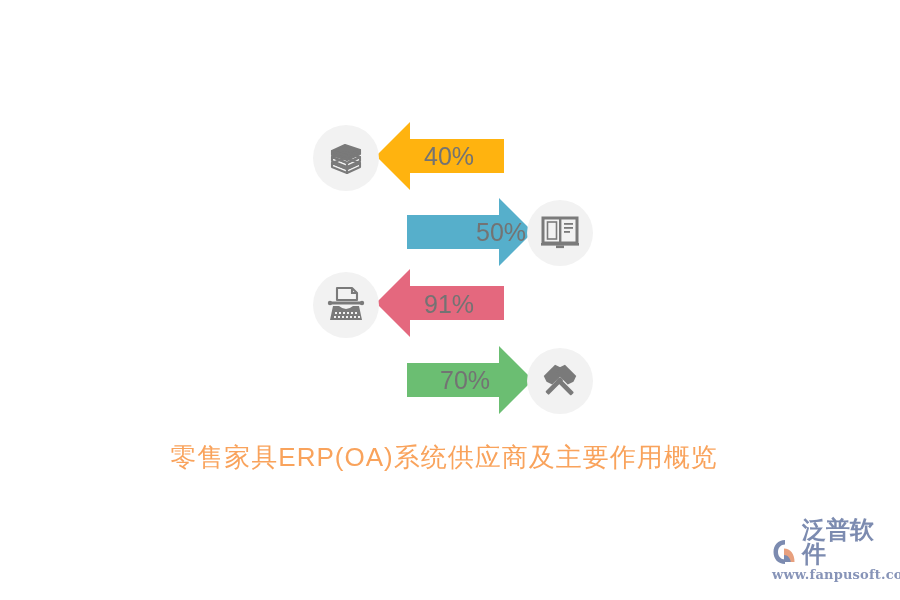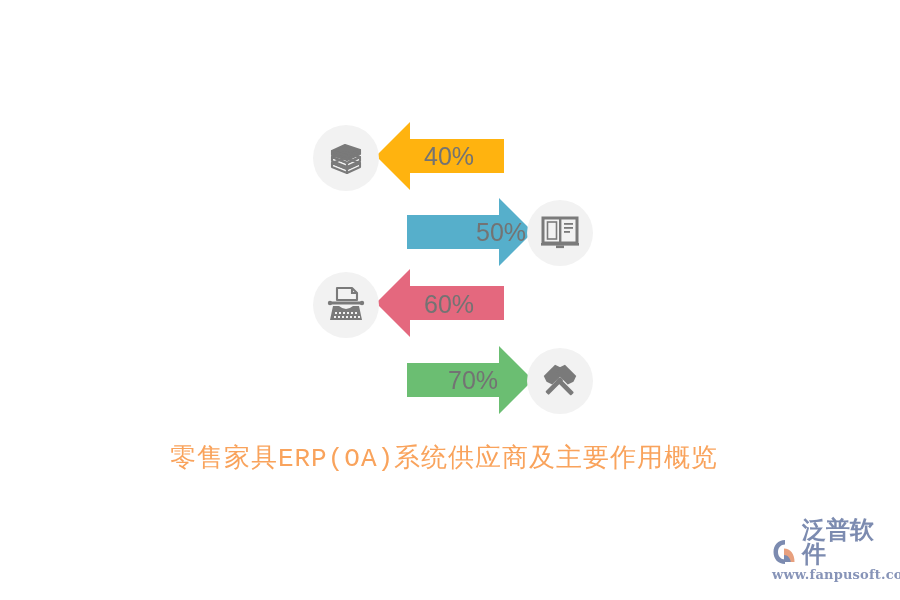--- a/index.html
+++ b/index.html
@@ -62,30 +62,30 @@
   .arrow-40 { left: 373px; top: 119px; }
   .label-40 { left: 424px; top: 142px; }
 
   .arrow-50 { left: 406px; top: 195px; }
   .label-50 { left: 440px; top: 218px; margin-left: 36px; }
 
   .arrow-60 { left: 373px; top: 266px; }
   .label-60 { left: 424px; top: 290px; }
 
   .arrow-70 { left: 406px; top: 343px; }
-  .label-70 { left: 440px; top: 366px; margin-left: 8px; }
+  .label-70 { left: 440px; top: 366px; }
 
   
   .title {
     position: absolute;
     left: 0;
     top: 440px;
     width: 888px;
     text-align: center;
-    font-family: Liberation Mono, monospace;
+    font-family: Liberation Sans, sans-serif;
     font-size: 26px;
     color: #F9A35C;
     letter-spacing: 1px;
     white-space: nowrap;
   }
 
   
   .logo {
     position: absolute;
     left: 772px;
@@ -137,21 +137,21 @@
       <polygon points="1,20 93,20 93,3 127,37 93,71 93,54 1,54" fill="#56AFCB"></polygon>
     </svg>
   </div>
   <div class="arrow-label label-50">50%</div>
 
   <div class="arrow arrow-60">
     <svg width="132" height="74" viewBox="0 0 132 74">
       <polygon points="3,37 37,3 37,20 131,20 131,54 37,54 37,71" fill="#E4687E"></polygon>
     </svg>
   </div>
-  <div class="arrow-label label-60">60%</div>
+  <div class="arrow-label label-60">91%</div>
 
   <div class="arrow arrow-70">
     <svg width="130" height="74" viewBox="0 0 130 74">
       <polygon points="1,20 93,20 93,3 127,37 93,71 93,54 1,54" fill="#6BBE72"></polygon>
     </svg>
   </div>
   <div class="arrow-label label-70">70%</div>
 
   <div class="icon-circle circle-books">
     <svg width="40" height="40" viewBox="0 0 40 40">

